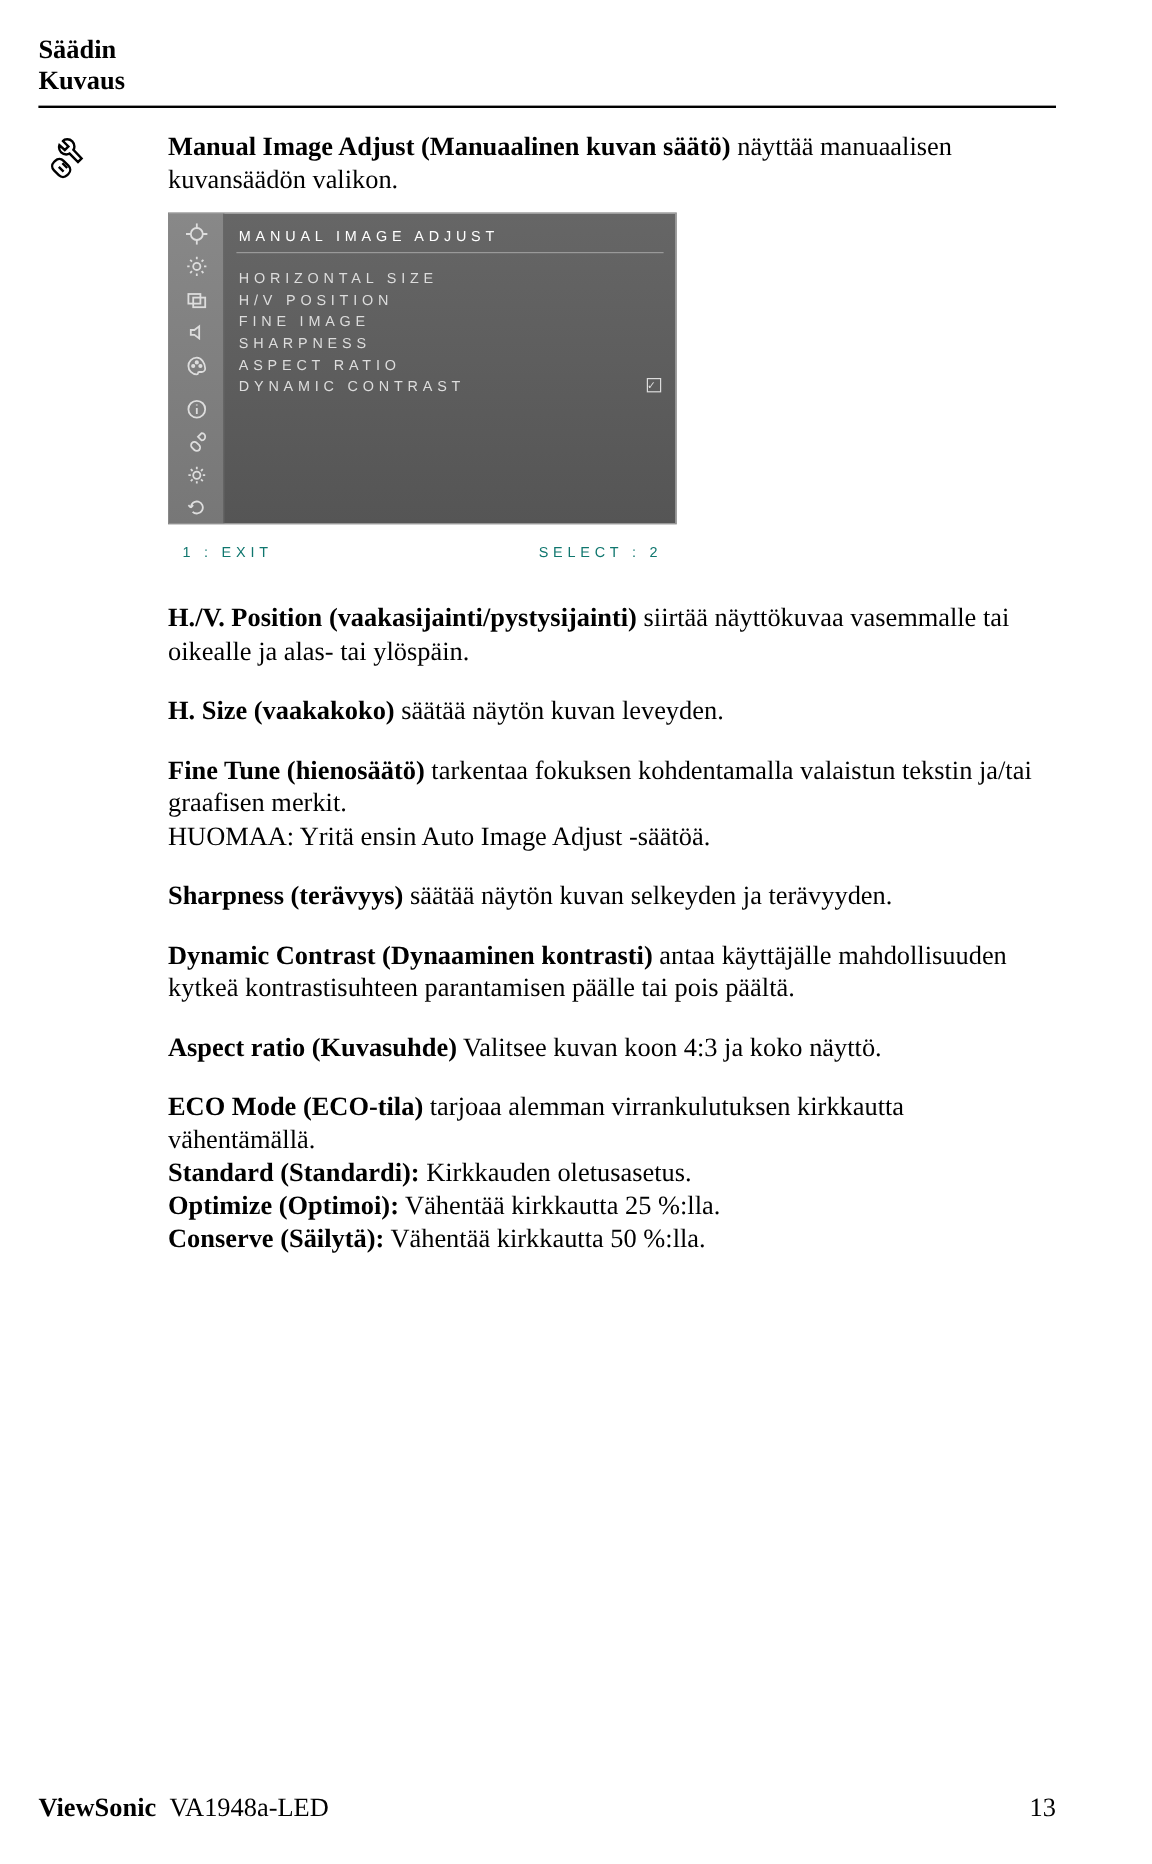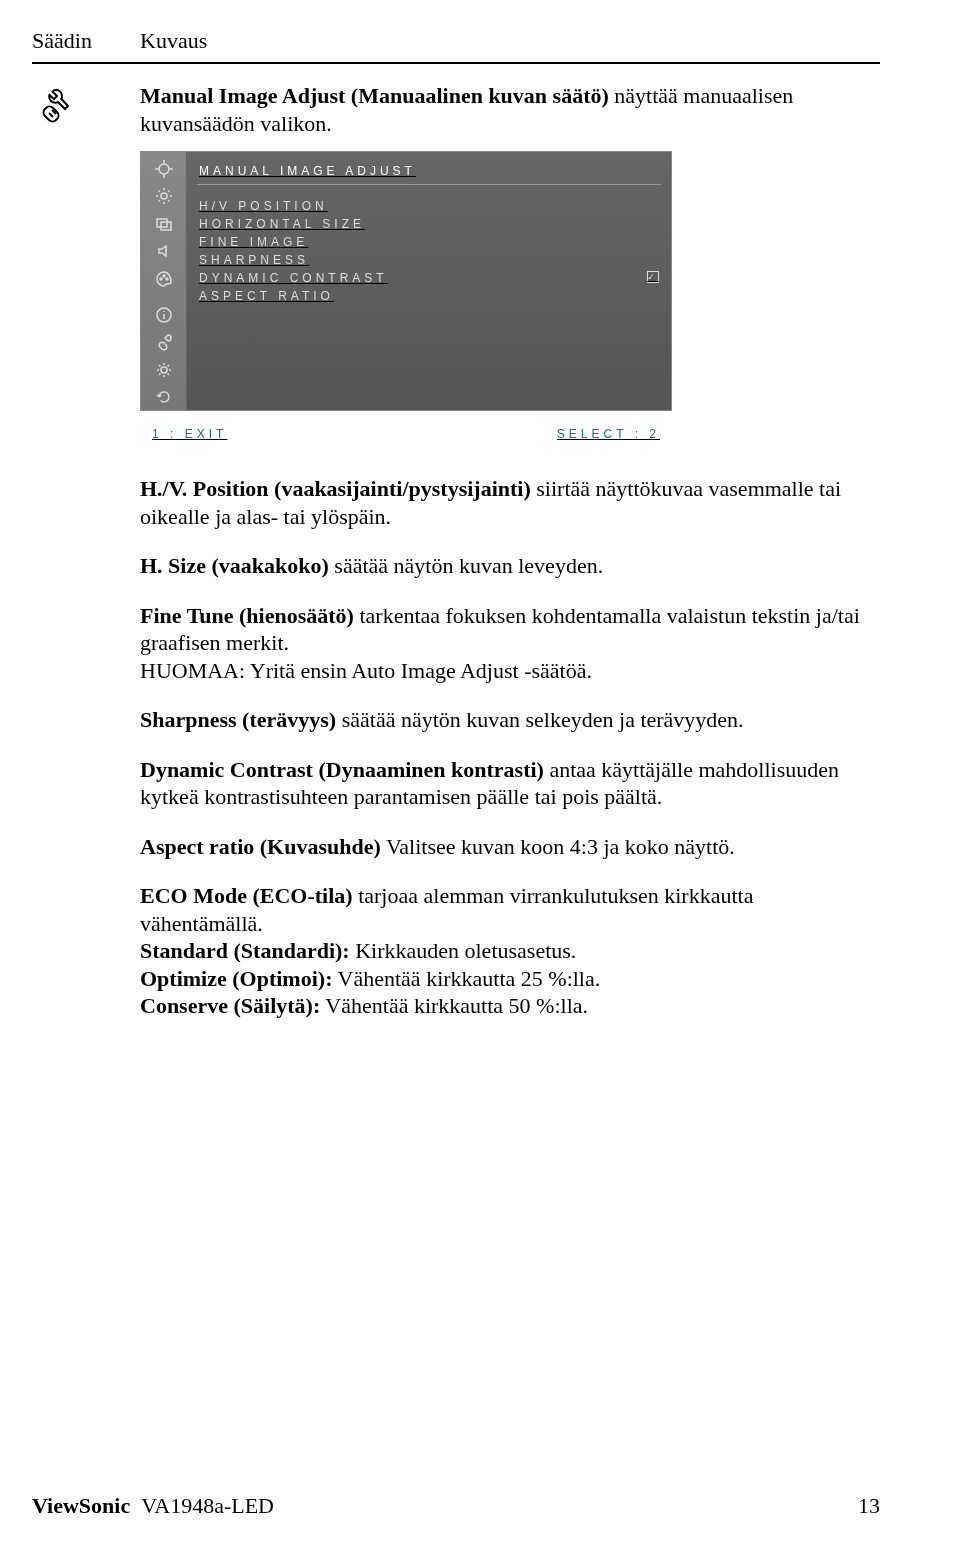--- a/index.html
+++ b/index.html
@@ -8,24 +8,25 @@
     font-size: 22px;
     color: #000;
     background: #fff;
     width: 960px;
     height: 1553px;
     position: relative;
     padding: 28px 80px 40px 32px;
   }
   .header-row {
     display: flex;
-    font-weight: normal;
+    font-weight: bold;
     font-size: 22px;
     margin-bottom: 4px;
     padding-bottom: 4px;
+    flex-direction: column;
   }
   .header-col1 { width: 108px; }
   .header-col2 { flex: 1; }
   .divider {
     border-top: 2px solid #000;
     margin-bottom: 18px;
   }
   .content-row {
     display: flex;
   }
@@ -35,23 +36,22 @@
     padding-left: 4px;
   }
   .body-col {
     flex: 1;
   }
   .intro { margin-bottom: 14px; line-height: 1.25; }
   .intro b { font-weight: bold; }
 
   
   .osd-wrap {
-    width: 532px;
+    width: 424px;
     margin-bottom: 24px;
-    text-decoration: underline;
   }
   .osd-box {
     border: 1px solid #888;
     background: linear-gradient(#666,#555);
     display: flex;
     height: 260px;
   }
   .osd-iconbar {
     width: 46px;
     background: linear-gradient(#888,#777);
@@ -209,38 +209,38 @@
           </span>
           <span class="osd-ico">
             <svg width="18" height="18" viewBox="0 0 18 18" stroke="#ddd" fill="none" stroke-width="1.5">
                 <path d="M4 9a5 5 0 1 1 1.5 3.5M4 9l-2-2M4 9l2-2"></path>
               </svg>
           </span>
         </div>
         <div class="osd-main">
           <div class="osd-title">MANUAL IMAGE ADJUST</div>
           <div class="osd-item">
+              <span>HORIZONTAL SIZE</span>
+            </div>
+          <div class="osd-item">
               <span>H/V POSITION</span>
             </div>
           <div class="osd-item">
-              <span>HORIZONTAL SIZE</span>
-            </div>
-          <div class="osd-item">
               <span>FINE IMAGE</span>
             </div>
           <div class="osd-item">
               <span>SHARPNESS</span>
+            </div>
+          <div class="osd-item">
+              <span>ASPECT RATIO</span>
             </div>
           <div class="osd-item">
             <span>DYNAMIC CONTRAST</span>
             <span class="osd-check">✓</span>
           </div>
-          <div class="osd-item">
-              <span>ASPECT RATIO</span>
-            </div>
         </div>
       </div>
       <div class="osd-footer">
         <span>1 : EXIT</span>
         <span>SELECT : 2</span>
       </div>
     </div>
 
     <p class="para">
       <b>H./V. Position (vaakasijainti/pystysijainti)</b><span> siirtää näyttökuvaa vasemmalle tai oikealle ja alas- tai ylöspäin.</span>

